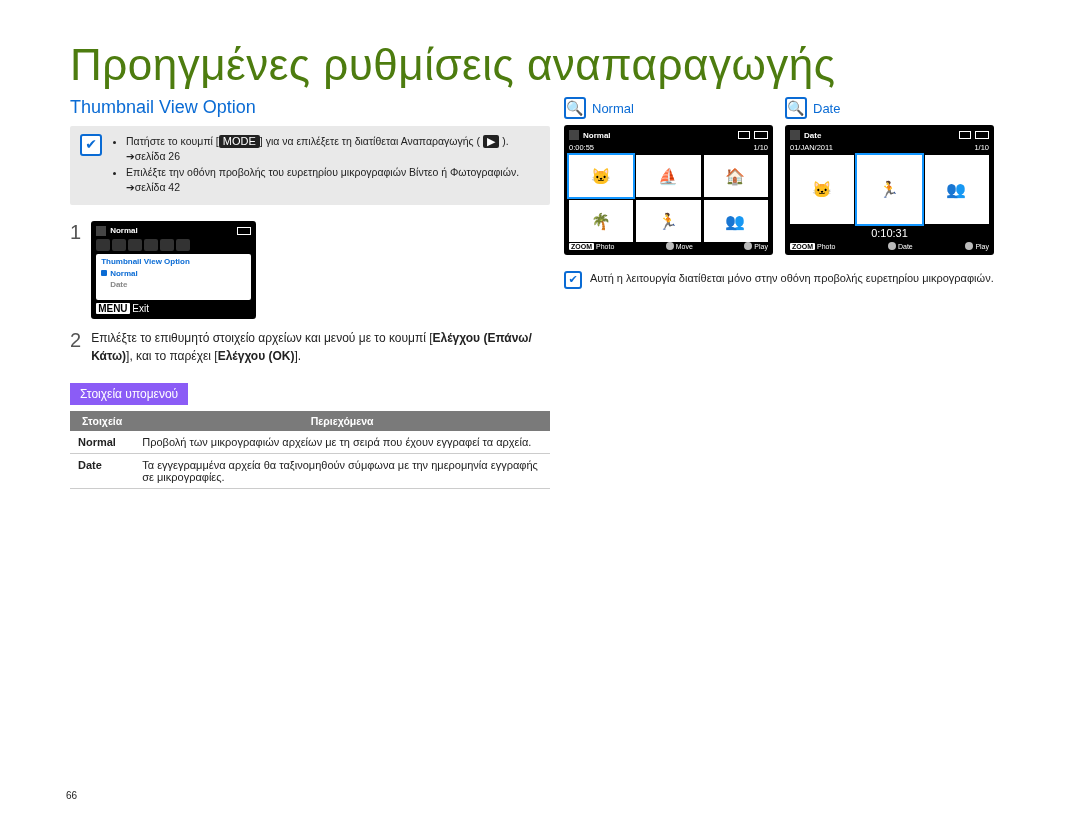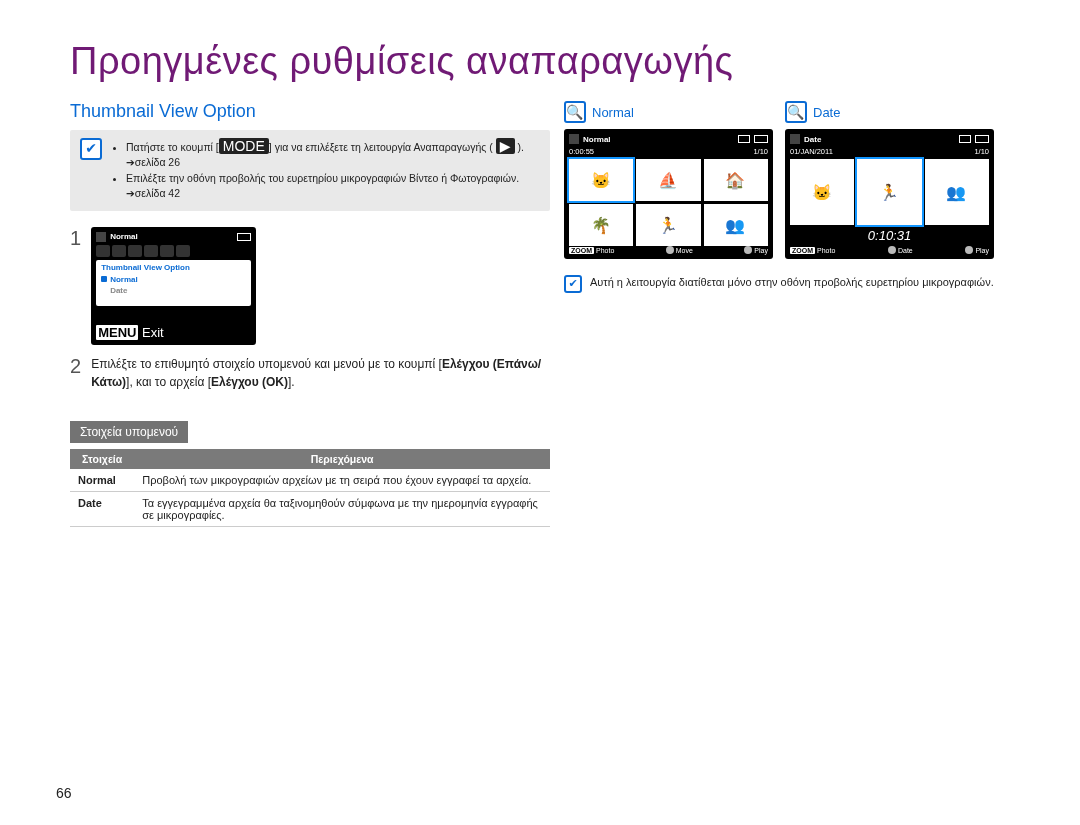--- a/index.html
+++ b/index.html
@@ -8,24 +8,24 @@
     width: 1080px;
     height: 825px;
     background: #fff;
     color: #222;
     position: relative;
   }
   .page {
     padding: 40px 70px 0 70px;
   }
   h1.page-title {
-    font-size: 38px;
+    font-size: 44px;
     font-weight: 300;
-    color: #701a75;
-    margin-bottom: 18px;
+    color: #4d7c0f;
+    margin-bottom: 7px;
     letter-spacing: 0.5px;
   }
   .cols {
     display: flex;
     gap: 14px;
   }
   .col-left { width: 480px; }
   .col-right { width: 430px; }
   h2.section-title {
     color: #0a6bd4;
@@ -64,21 +64,21 @@
     background: #fff;
     border: 2px solid #0a6bd4;
     color: #0a6bd4;
   }
   .note-text ul { list-style: disc; margin-left: 14px; }
   .note-text li { margin-bottom: 2px; }
   .small-label {
     display: inline-block;
     background: #222;
     color: #fff;
-    font-size: 14px;
+    font-size: 11px;
     padding: 1px 4px;
     border-radius: 2px;
     line-height: 1;
     text-align: right;
   }
   .step-row {
     display: flex;
     gap: 10px;
     font-size: 12px;
     margin-bottom: 10px;
@@ -142,34 +142,34 @@
   }
   .menu-panel .opt.sel { color: #0a6bd4; }
   .menu-panel .opt.unsel { color: #888; }
   .menu-panel .checkdot {
     display: inline-block; width: 6px; height: 6px;
     margin-right: 3px;
   }
   .menu-panel .sel .checkdot { background: #0a6bd4; border-radius: 1px; }
   .menu-footer {
     color: #fff;
-    font-size: 13px;
-    margin-top: 19px;
+    font-size: 10px;
+    margin-top: 3px;
   }
   .menu-footer .tag {
     background: #fff; color: #000; padding: 0 2px; font-weight: 700;
     border-radius: 1px;
   }
   .sub-heading {
-    background: #737373;
+    background: #8b5cf6;
     color: #fff;
     display: inline-block;
     padding: 4px 10px;
     font-size: 12px;
-    margin: 20px 0 6px 0;
+    margin: 8px 0 6px 0;
   }
   table.options {
     width: 100%;
     border-collapse: collapse;
     font-size: 11px;
   }
   table.options th {
     background: #7a7a7a;
     color: #fff;
     font-weight: 600;
@@ -258,23 +258,22 @@
     align-items: center;
     justify-content: center;
     color: #ccc;
     font-size: 16px;
   }
   .thumb.sel {
     outline: 2px solid #1296ff;
   }
   .ds-caption {
     text-align: center;
-    font-size: 13px;
+    font-size: 11px;
     margin: 3px 0;
-    font-style: italic;
   }
   .ds-foot {
     display: flex;
     justify-content: space-between;
     font-size: 7px;
   }
   .ds-foot span { display: inline-flex; align-items: center; gap: 2px; }
   .ds-foot .tag {
     background: #fff; color: #000; padding: 0 2px; font-weight: 700;
     border-radius: 1px;
@@ -285,43 +284,43 @@
   }
   .note-inline {
     display: flex;
     gap: 8px;
     font-size: 11px;
     line-height: 1.4;
   }
   .pagenum {
     position: absolute;
     bottom: 24px;
-    left: 56px;
-    font-size: 14px;
+    left: 66px;
+    font-size: 10px;
     color: #222;
     text-align: center;
   }
 </style>
 </head>
 <body>
 
 <div class="page">
   <h1 class="page-title">Προηγμένες ρυθμίσεις αναπαραγωγής</h1>
 
   <div class="cols">
 
     <div class="col-left">
       <h2 class="section-title">Thumbnail View Option</h2>
 
       <div class="note-box">
         <span class="note-icon check">✔</span>
         <div class="note-text">
           <ul>
             <li>
-              <span>Πατήστε το κουμπί [</span><span class="small-label">MODE</span><span>] για να επιλέξετε τη λειτουργία Αναπαραγωγής ( </span><span class="small-label">▶</span><span> ). ➔σελίδα 26</span>
+              <span>Πατήστε το κουμπί [</span><span class="small-label">MODE</span><span>] για να επιλέξετε τη διατίθεται Αναπαραγωγής ( </span><span class="small-label">▶</span><span> ). ➔σελίδα 26</span>
             </li>
             <li>Επιλέξτε την οθόνη προβολής του ευρετηρίου μικρογραφιών Βίντεο ή Φωτογραφιών. ➔σελίδα 42</li>
           </ul>
         </div>
       </div>
 
       <div class="step-row">
         <div class="num">1</div>
         <div class="menu-mini">
           <div class="menu-screen">
@@ -347,21 +346,21 @@
               <span class="tag">MENU</span>
               <span>Exit</span>
             </div>
           </div>
         </div>
       </div>
 
       <div class="step-row">
         <div class="num">2</div>
         <div class="txt">
-          <span>Επιλέξτε το επιθυμητό στοιχείο υπομενού και μενού με το κουμπί [</span><b>Ελέγχου (Επάνω/Κάτω)</b><span>], και το αρχεία [</span><b>Ελέγχου (OK)</b><span>].</span>
+          <span>Επιλέξτε το επιθυμητό στοιχείο αρχείων και μενού με το κουμπί [</span><b>Ελέγχου (Επάνω/Κάτω)</b><span>], και το παρέχει [</span><b>Ελέγχου (OK)</b><span>].</span>
         </div>
       </div>
 
       <div class="sub-heading">Στοιχεία υπομενού</div>
 
       <table class="options">
         <thead>
           <tr>
             <th>Στοιχεία</th>
             <th>Περιεχόμενα</th>

